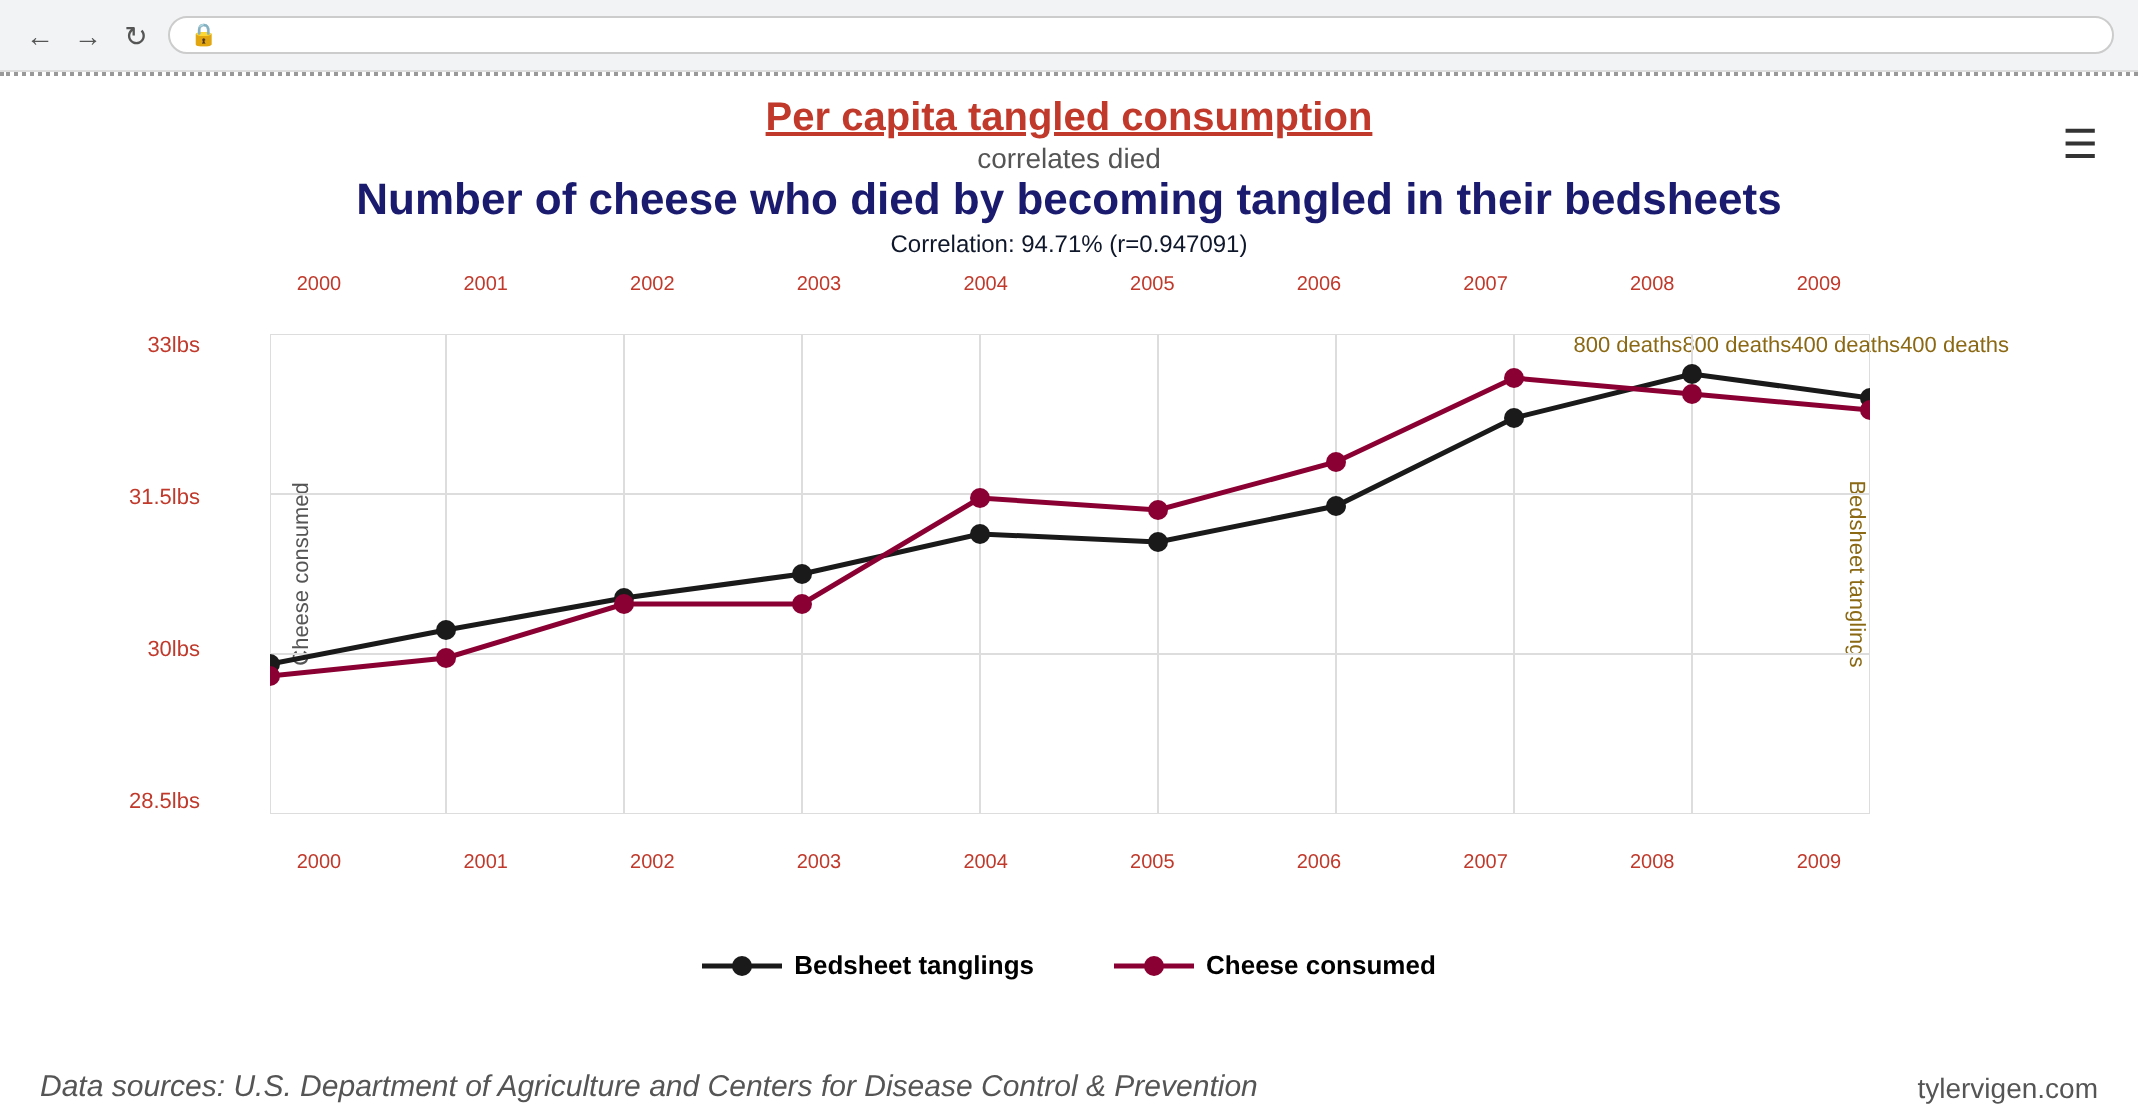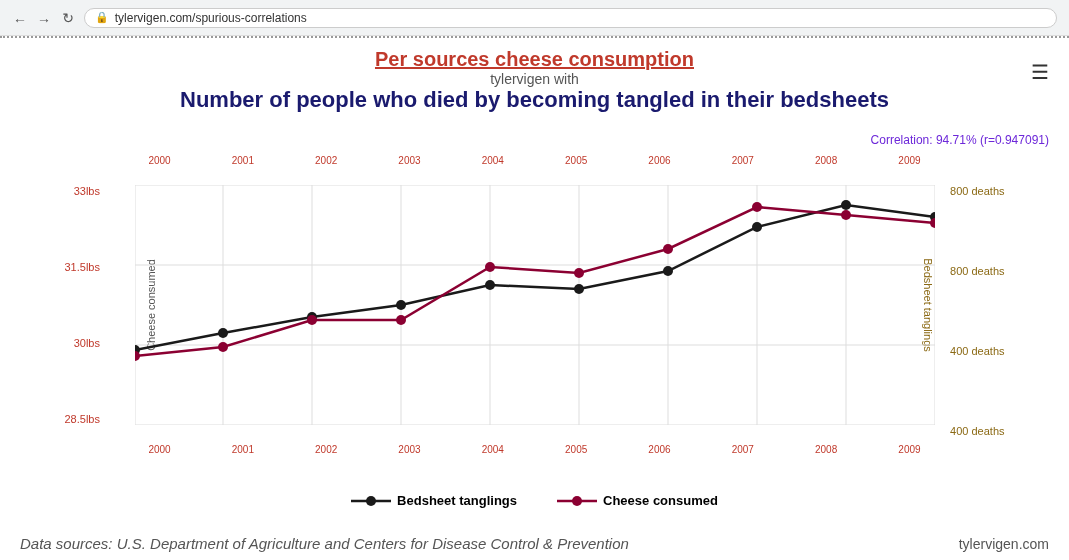--- a/index.html
+++ b/index.html
@@ -17,33 +17,33 @@
     }
     .lock-icon { color: #555; font-size: 11px; }
     .dotted-border { border-bottom: 2px dotted #999; width: 100%; }
 
     .page-content { padding: 10px 20px; }
 
     .title-section { text-align: center; margin-bottom: 8px; position: relative; }
     .chart-title-red { color: #c0392b; font-size: 20px; font-weight: bold; text-decoration: underline; }
     .correlates-text { color: #555; font-size: 14px; }
     .chart-title-blue { color: #1a1a6e; font-size: 22px; font-weight: bold; }
-    .correlation-text { color: #6d28d9; font-size: 12px; margin-top: 20px; text-align: right; }
+    .correlation-text { color: #0f172a; font-size: 12px; margin-top: 2px; }
 
     .hamburger-menu { position: absolute; right: 20px; top: 60px; font-size: 20px; cursor: pointer; color: #333; }
 
     .chart-container { position: relative; width: 940px; margin: 0 auto; height: 330px; }
     .chart-area { position: absolute; left: 70px; right: 70px; top: 30px; bottom: 60px; }
 
     .x-axis-top { display: flex; position: absolute; top: 0; left: 70px; right: 70px; justify-content: space-between; }
     .x-axis-bottom { display: flex; position: absolute; bottom: 30px; left: 70px; right: 70px; justify-content: space-between; }
     .x-label { font-size: 10px; color: #c0392b; width: 50px; text-align: center; }
 
     .y-axis-left { position: absolute; left: 0; top: 30px; bottom: 60px; display: flex; flex-direction: column; justify-content: space-between; align-items: flex-end; padding-right: 4px; }
-    .y-axis-right { position: absolute; right: 0; top: 30px; bottom: 48px; display: flex; flex-direction: column; justify-content: space-between; align-items: flex-start; padding-left: 4px; text-align: right; }
+    .y-axis-right { position: absolute; right: 0; top: 30px; bottom: 48px; display: flex; flex-direction: row; justify-content: space-between; align-items: flex-start; padding-left: 4px; text-align: right; }
     .y-label { font-size: 11px; color: #c0392b; }
     .y-label-right { font-size: 11px; color: #8b6914; }
 
     .y-axis-title-left { position: absolute; left: -30px; top: 50%; transform: translateY(-50%) rotate(-90deg); font-size: 11px; color: #555; white-space: nowrap; }
     .y-axis-title-right { position: absolute; right: -40px; top: 50%; transform: translateY(-50%) rotate(90deg); font-size: 11px; color: #8b6914; white-space: nowrap; }
 
     svg.chart-svg { position: absolute; top: 0; left: 0; width: 100%; height: 100%; }
 
     .legend { display: flex; justify-content: center; gap: 40px; margin-top: 8px; }
     .legend-item { display: flex; align-items: center; gap: 6px; font-size: 13px; font-weight: bold; }
@@ -55,32 +55,31 @@
   </style>
 </head>
 <body>
 
 <div class="browser-bar">
   <div class="browser-btn">←</div>
   <div class="browser-btn">→</div>
   <div class="browser-btn">↻</div>
   <div class="address-bar">
     <span class="lock-icon">🔒</span>
-    <span>tylervigen.com/spurious-correlations</span>
   </div>
 </div>
 
 <div class="dotted-border"></div>
 
 <div class="page-content">
 
   <div class="title-section">
-    <div class="chart-title-red">Per sources cheese consumption</div>
-    <div class="correlates-text">tylervigen with</div>
-    <div class="chart-title-blue">Number of people who died by becoming tangled in their bedsheets</div>
+    <div class="chart-title-red">Per capita tangled consumption</div>
+    <div class="correlates-text">correlates died</div>
+    <div class="chart-title-blue">Number of cheese who died by becoming tangled in their bedsheets</div>
     <div class="correlation-text">Correlation: 94.71% (r=0.947091)</div>
   </div>
 
   <div class="hamburger-menu">☰</div>
 
   <div class="chart-container">
 
     <div class="x-axis-top">
       <span class="x-label">2000</span>
       <span class="x-label">2001</span>

